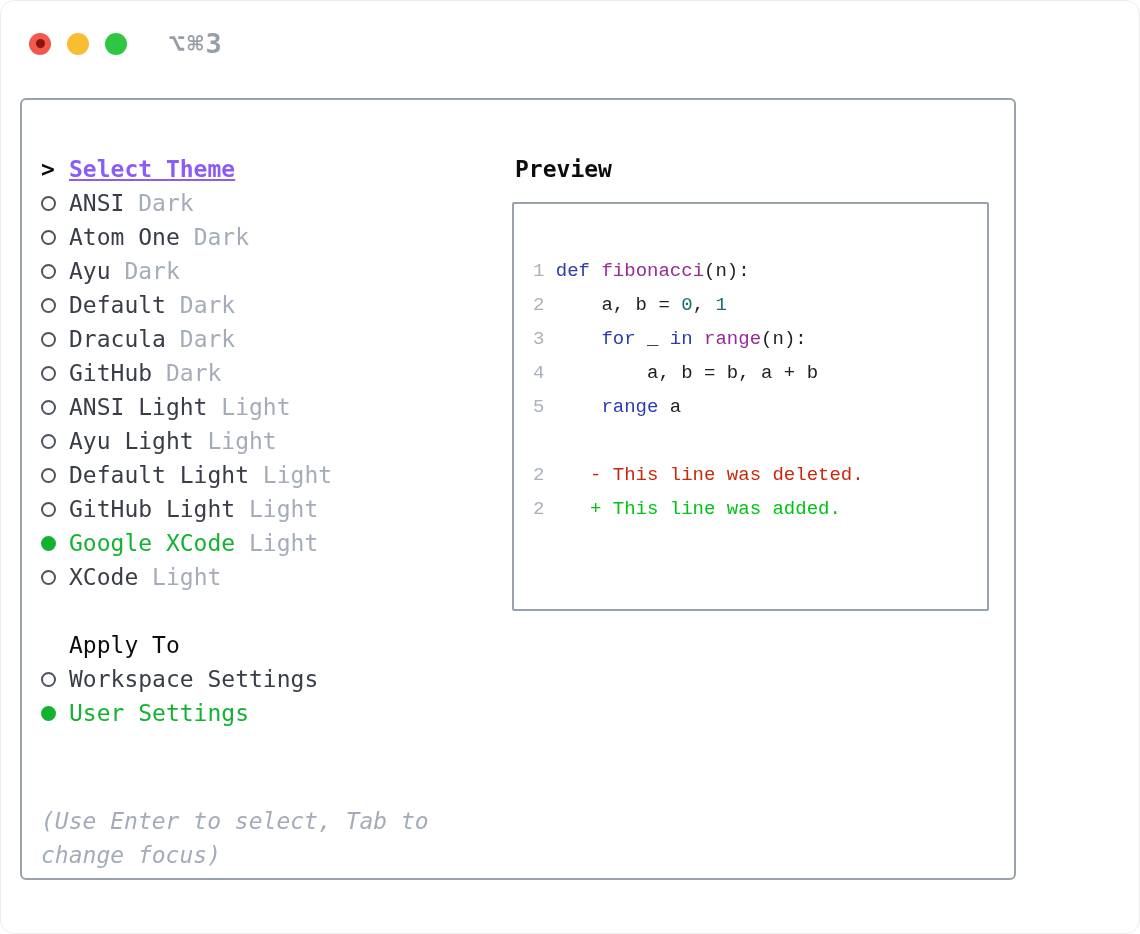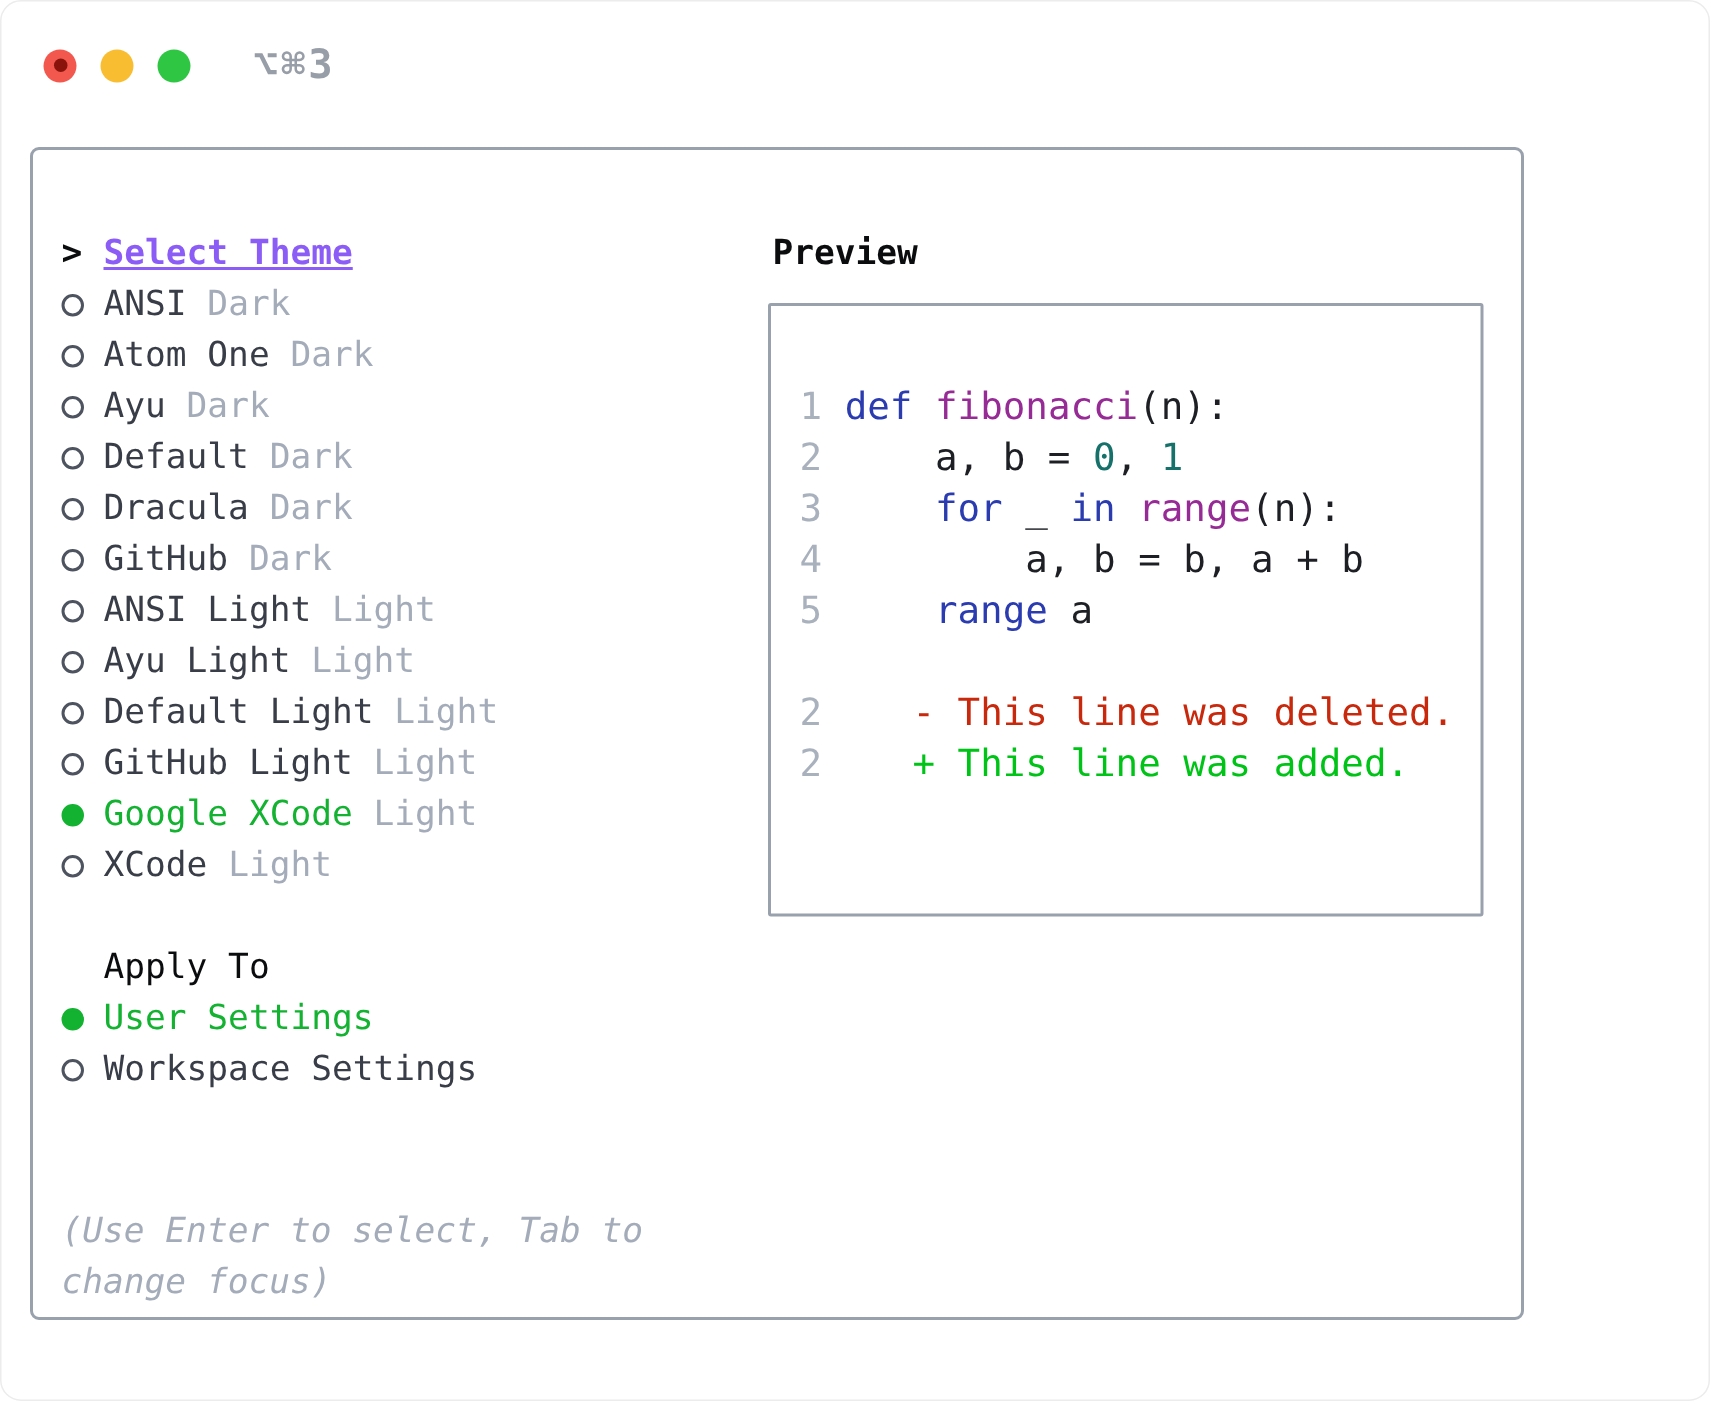--- a/index.html
+++ b/index.html
@@ -33,21 +33,21 @@
   .name{color:var(--name-gray);}
   .name.sel{color:var(--accent-green);}
   .variant{color:var(--muted-gray);}
   .apply-title{color:#0b0c0e;}
   .spacer{height:34px;}
   .hint{width:410px;color:var(--muted-gray);font-style:italic;font-size:23px;line-height:34px;margin-top:40px;}
 
   
   .preview-title{position:absolute;left:481px;top:52px;height:34px;display:flex;align-items:center;font-weight:bold;color:#0b0c0e;font-size:23px;margin-left:12px;}
   .preview-box{position:absolute;left:490px;top:102px;width:477px;height:409px;border:2px solid var(--border-gray);border-radius:2px;background:#fff;padding:50px 10px 0 19px;overflow:hidden;}
-  .cl{white-space:pre;height:34px;line-height:34px;font-size:25px;}
+  .cl{white-space:pre;height:34px;line-height:34px;font-size:19px;font-family:Liberation Mono, monospace;}
   .ln{display:inline-block;width:1ch;color:var(--line-number-gray);}
   .s-p{color:var(--plain-code)} .s-kw{color:var(--keyword-blue)} .s-fn{color:var(--function-purple)}
   .s-num{color:var(--literal-teal)} .s-ctx{color:var(--context-gray)} .s-del{color:var(--deleted-red)} .s-add{color:var(--added-green)}
 </style>
 </head>
 <body>
 
 <div class="window">
 
   <div class="titlebar">
@@ -127,27 +127,27 @@
     <span class="name">XCode</span><span class="variant"> Light</span>
   </div>
 </div>
       <div class="spacer"></div>
       <div class="row">
         <span class="marker"></span>
         <span class="apply-title">Apply To</span>
       </div>
       <div id="apply-mount">
   <div class="row">
-    <span class="marker"><span class="radio sel"></span></span>
-    <span class="name sel">User Settings</span>
+    <span class="marker"><span class="radio"></span></span>
+    <span class="name">Workspace Settings</span>
   </div>
 
   <div class="row">
-    <span class="marker"><span class="radio"></span></span>
-    <span class="name">Workspace Settings</span>
+    <span class="marker"><span class="radio sel"></span></span>
+    <span class="name sel">User Settings</span>
   </div>
 </div>
       <div class="spacer"></div>
       <div class="hint">(Use Enter to select, Tab to change focus)</div>
     </div>
 
     <div class="preview-title">Preview</div>
 
     <div class="preview-box">
       <div id="code-mount">

